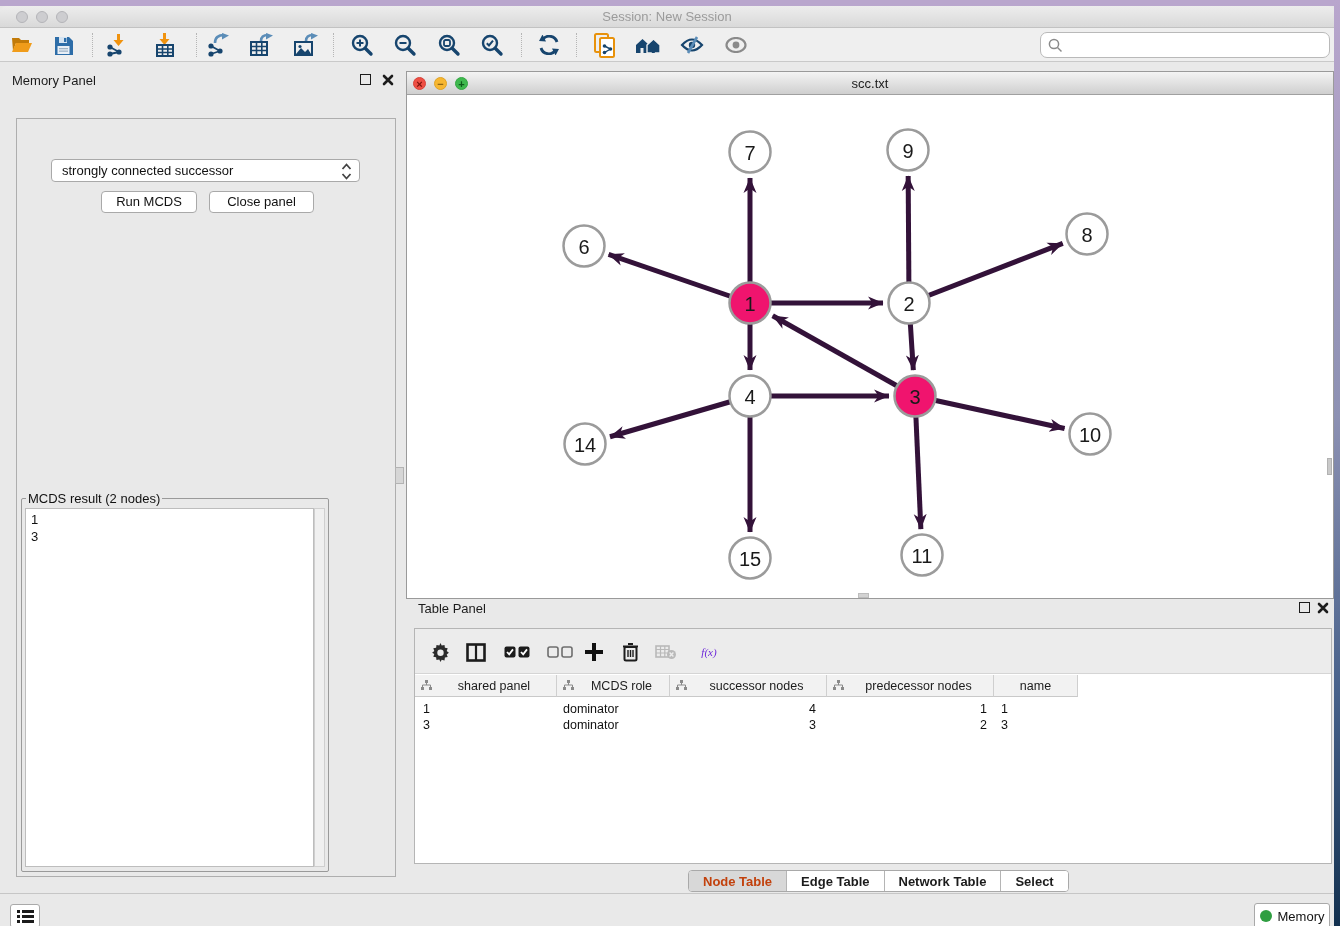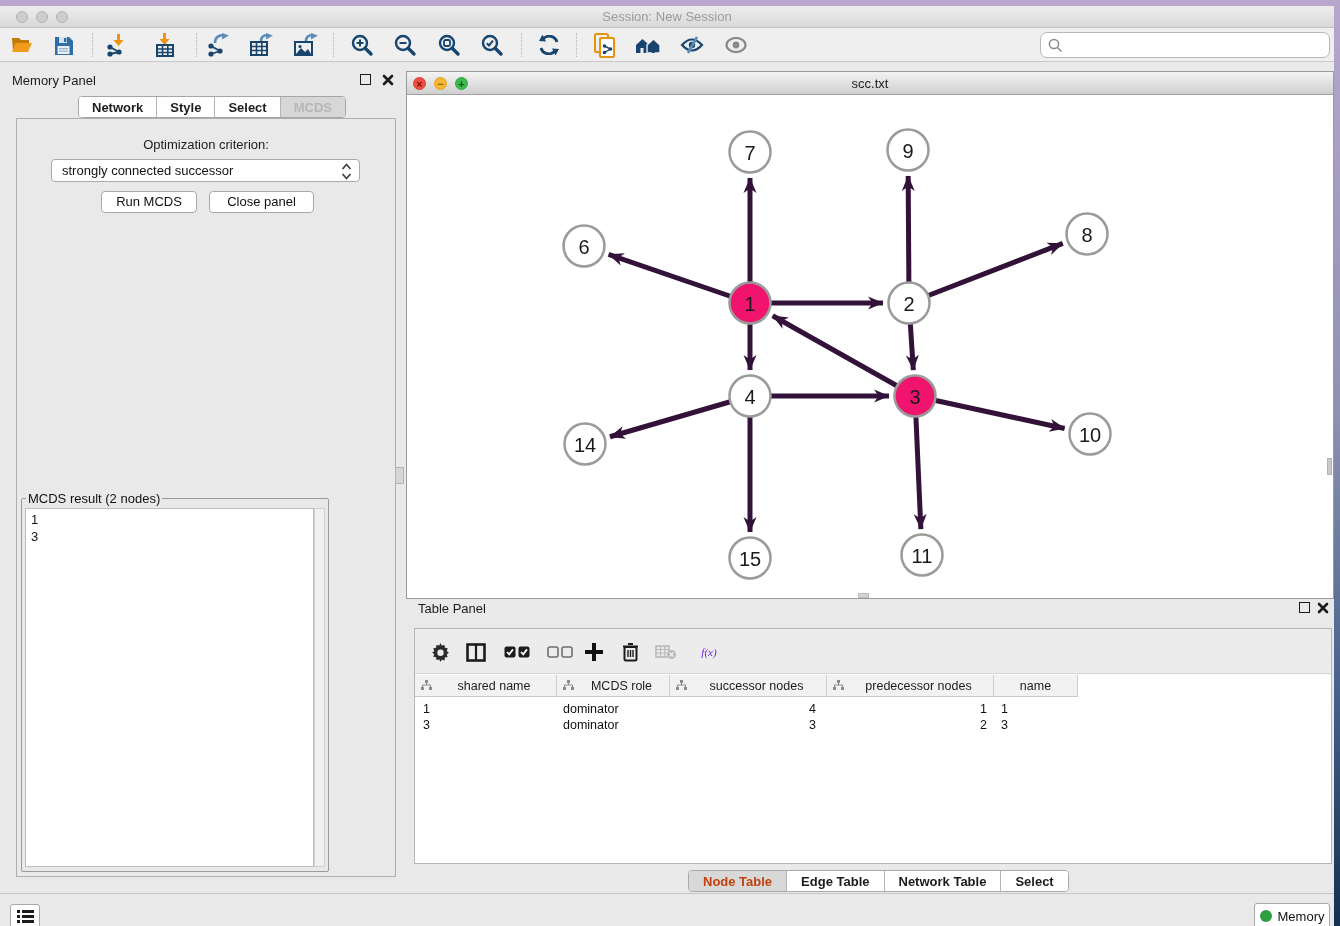--- a/index.html
+++ b/index.html
@@ -271,29 +271,22 @@
 
   <div style="position:absolute; left:6px; top:59px; width:394px; height:822px;">
     <div class="cp-header" style="left:6px; top:8px;">Memory Panel</div>
     <span class="float-btn" style="left:354px; top:9px;"></span>
     <span class="close-x" style="left:376px; top:9px;">
       <svg width="12" height="12" viewBox="0 0 12 12">
         <path d="M2 2L10 10M10 2L2 10" stroke="#1c1c1c" stroke-width="2.6" stroke-linecap="round"></path>
       </svg>
     </span>
 
-    <div class="tabs" style="left:72px; top:31px;">
-      <div class="tabseg">Network</div>
-      <div class="tabseg">Style</div>
-      <div class="tabseg">Select</div>
-      <div class="tabseg sel">MCDS</div>
-    </div>
 
     <div class="cp-content">
-      <div class="opt-label">Optimization criterion:</div>
 
       <div class="dropdown">
         <span>strongly connected successor</span>
         <span class="dd-stepper">
           <svg width="11" height="17" viewBox="0 0 11 17">
             <path d="M1.5 6L5.5 1.5L9.5 6" fill="none" stroke="#444" stroke-width="1.8"></path>
             <path d="M1.5 11L5.5 15.5L9.5 11" fill="none" stroke="#444" stroke-width="1.8"></path>
           </svg>
         </span>
       </div>
@@ -435,21 +428,21 @@
       <div class="tp-tbtn fx" style="left:272px; width:44px;">f(x)</div>
     </div>
 
     <div class="thead" style="left:0px; width:142px;">
       <svg width="11" height="11" viewBox="0 0 11 11" style="margin-left:6px;">
         <rect x="4" y="0" width="3" height="3" fill="#8a8a8a"></rect>
           <rect x="0" y="7" width="3" height="3" fill="#8a8a8a"></rect>
           <rect x="8" y="7" width="3" height="3" fill="#8a8a8a"></rect>
         <path d="M5.5 3v2M1.5 7V5h8v2" fill="none" stroke="#8a8a8a" stroke-width="1"></path>
       </svg>
-      <span class="lbl">shared name</span>
+      <span class="lbl">shared panel</span>
     </div>
     <div class="thead" style="left:142px; width:113px;">
       <svg width="11" height="11" viewBox="0 0 11 11" style="margin-left:6px;">
         <rect x="4" y="0" width="3" height="3" fill="#8a8a8a"></rect>
           <rect x="0" y="7" width="3" height="3" fill="#8a8a8a"></rect>
           <rect x="8" y="7" width="3" height="3" fill="#8a8a8a"></rect>
         <path d="M5.5 3v2M1.5 7V5h8v2" fill="none" stroke="#8a8a8a" stroke-width="1"></path>
       </svg>
       <span class="lbl">MCDS role</span>
     </div>

